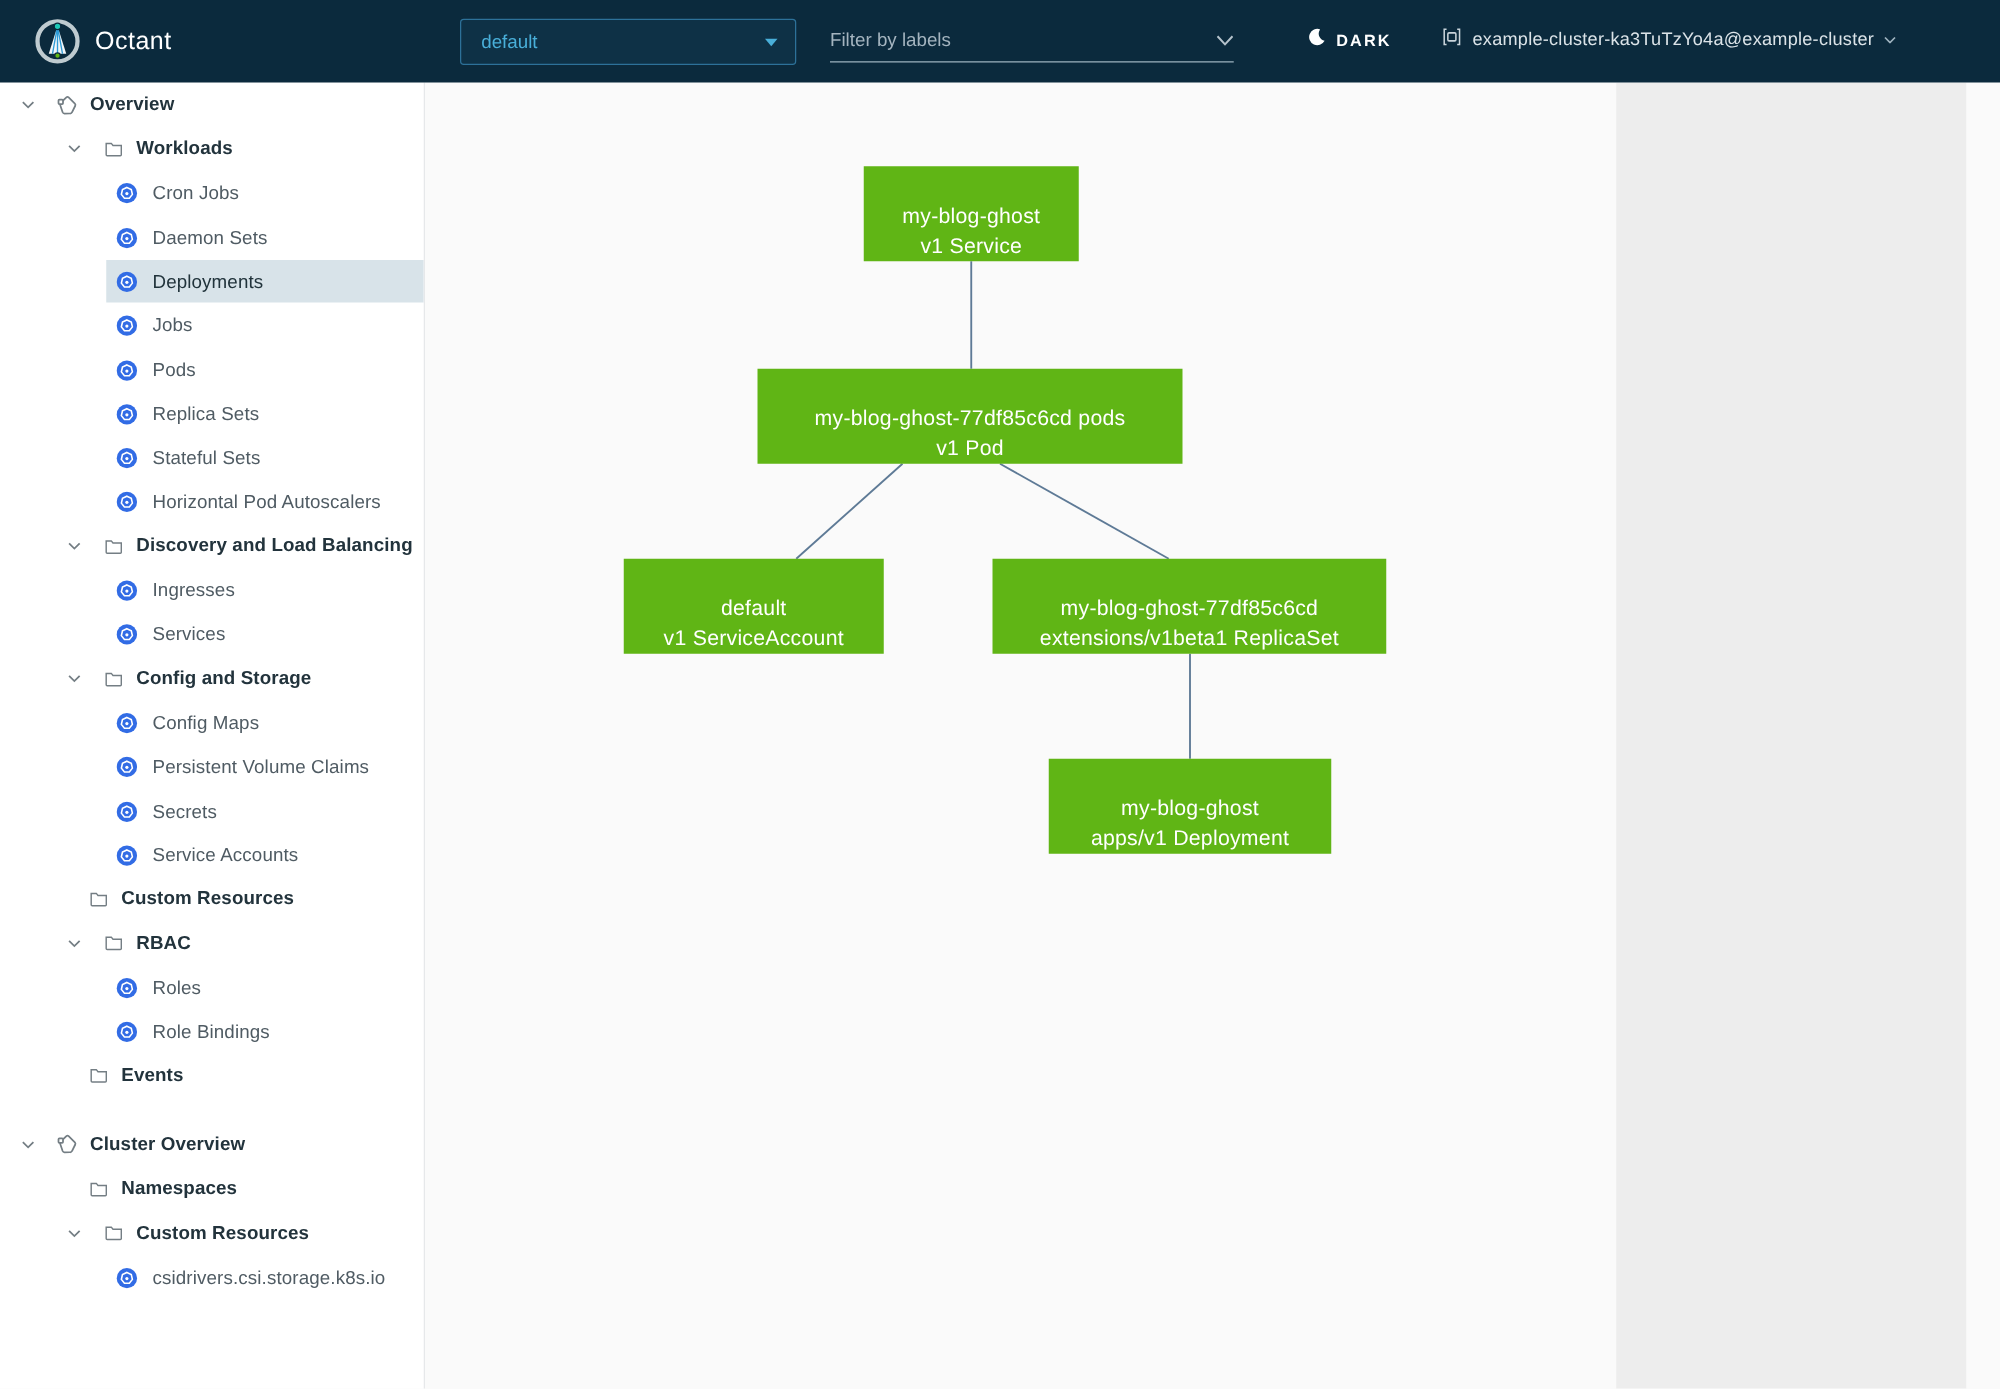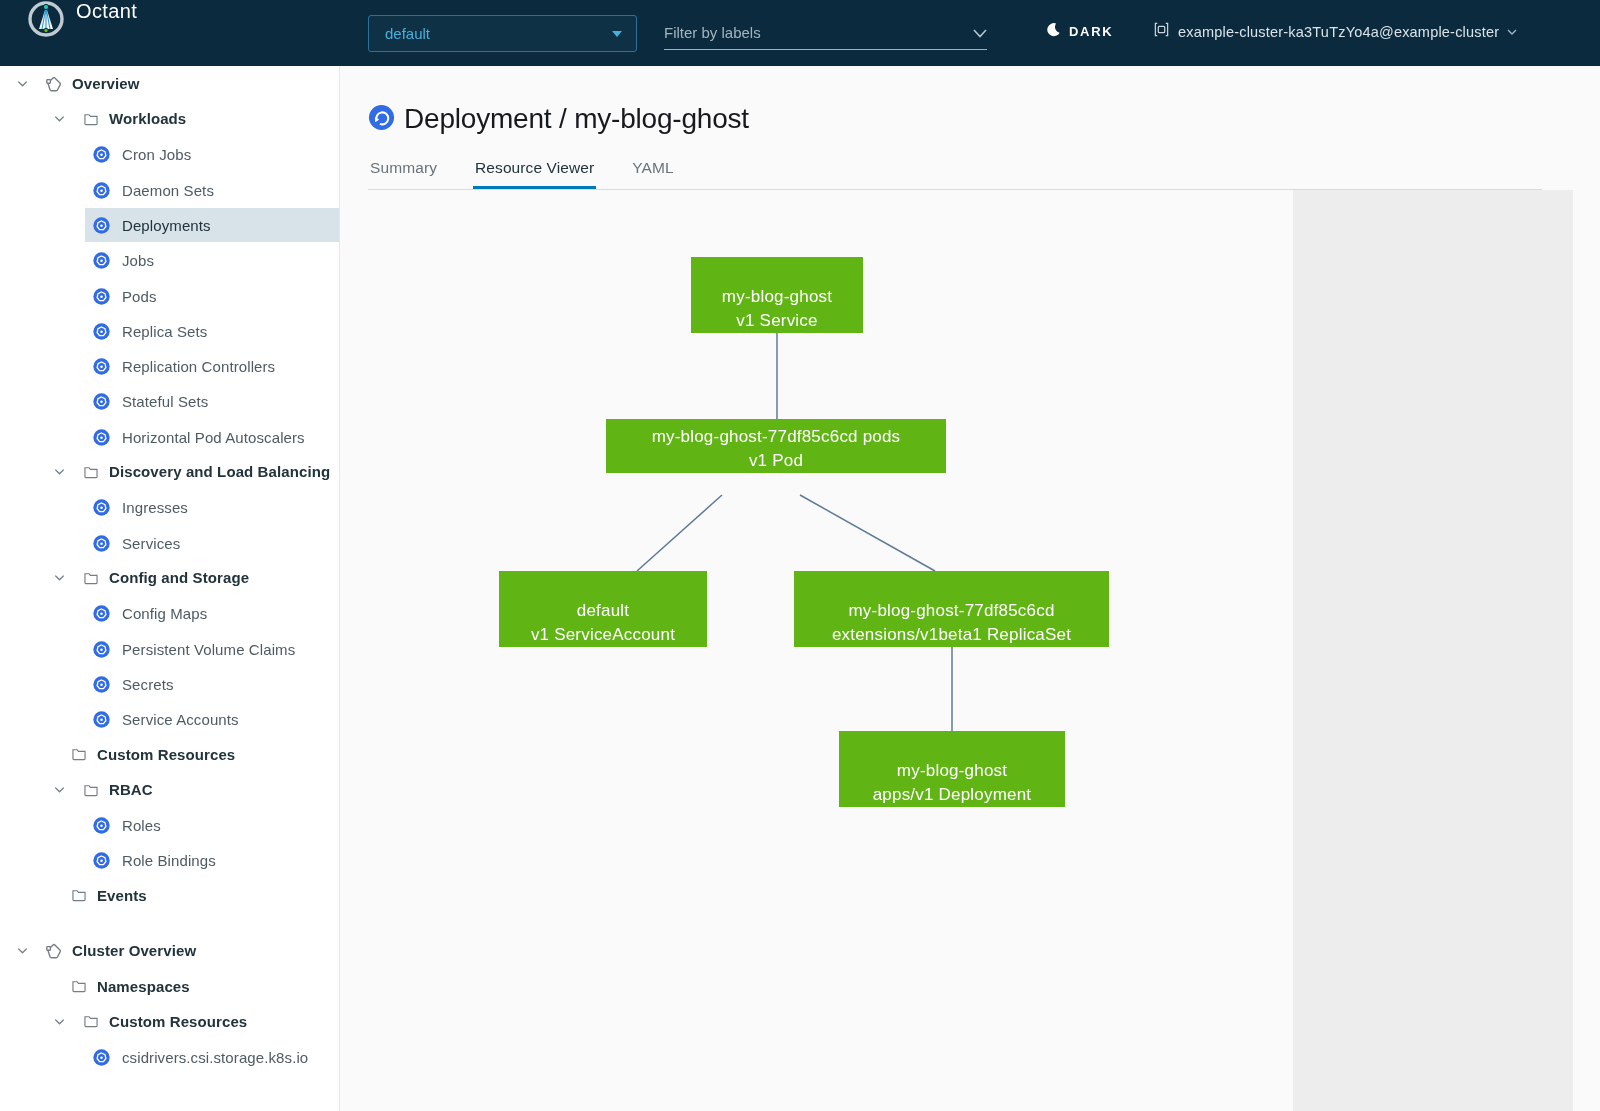--- a/index.html
+++ b/index.html
@@ -2,21 +2,21 @@
 <html><head>
 <meta charset="utf-8">
 <style>
   * { box-sizing: border-box; margin: 0; padding: 0; }
   html,body { width:1600px; height:1111px; overflow:hidden; background:#fafafa;
               font-family:"Liberation Sans","DejaVu Sans",sans-serif; }
   .app { width:1600px; height:1111px; display:flex; flex-direction:column; }
 
   
   .header { position:relative; height:66px; flex:0 0 66px; background:#0b2a3d; color:#fff;
-            display:flex; align-items:flex-start; z-index:5; }
+            display:flex; align-items:center; z-index:5; }
   .logo-wrap { margin-left:27px; width:38px; height:38px; flex:0 0 38px; }
   .app-name { margin-left:11px; font-size:20px; letter-spacing:.4px; color:#fff; font-weight:400; }
 
   .ns-select { position:absolute; left:368px; top:15px; width:269px; height:37px;
                border:1px solid #2d7199; border-radius:3px; background:rgba(73,175,217,.06);
                display:flex; align-items:center; padding:0 14px 0 16px; cursor:pointer; }
   .ns-select .val { color:#49afd9; font-size:15px; flex:1; }
   .ns-caret { width:0; height:0; border-left:5px solid transparent; border-right:5px solid transparent;
               border-top:6px solid #49afd9; }
 
@@ -221,30 +221,20 @@
           <span class="nav-label">Replica Sets</span>
         </div>
         <div class="nav-row d2">
           <span class="nicon">
             <svg viewBox="0 0 20 20" width="17" height="17">
               <circle cx="10" cy="10" r="9.6" fill="#326ce5"></circle>
               <polygon points="10,4.7 14.14,6.70 15.17,11.18 12.30,14.78 7.70,14.78 4.83,11.18 5.86,6.70" fill="none" stroke="#ffffff" stroke-width="1.5"></polygon>
               <circle cx="10" cy="10.4" r="1.5" fill="#ffffff"></circle>
             </svg>
           </span>
-          <span class="nav-label">Replication Controllers</span>
-        </div>
-        <div class="nav-row d2">
-          <span class="nicon">
-            <svg viewBox="0 0 20 20" width="17" height="17">
-              <circle cx="10" cy="10" r="9.6" fill="#326ce5"></circle>
-              <polygon points="10,4.7 14.14,6.70 15.17,11.18 12.30,14.78 7.70,14.78 4.83,11.18 5.86,6.70" fill="none" stroke="#ffffff" stroke-width="1.5"></polygon>
-              <circle cx="10" cy="10.4" r="1.5" fill="#ffffff"></circle>
-            </svg>
-          </span>
           <span class="nav-label">Stateful Sets</span>
         </div>
         <div class="nav-row d2">
           <span class="nicon">
             <svg viewBox="0 0 20 20" width="17" height="17">
               <circle cx="10" cy="10" r="9.6" fill="#326ce5"></circle>
               <polygon points="10,4.7 14.14,6.70 15.17,11.18 12.30,14.78 7.70,14.78 4.83,11.18 5.86,6.70" fill="none" stroke="#ffffff" stroke-width="1.5"></polygon>
               <circle cx="10" cy="10.4" r="1.5" fill="#ffffff"></circle>
             </svg>
           </span>
@@ -426,52 +416,35 @@
               <circle cx="10" cy="10" r="9.6" fill="#326ce5"></circle>
               <polygon points="10,4.7 14.14,6.70 15.17,11.18 12.30,14.78 7.70,14.78 4.83,11.18 5.86,6.70" fill="none" stroke="#ffffff" stroke-width="1.5"></polygon>
               <circle cx="10" cy="10.4" r="1.5" fill="#ffffff"></circle>
             </svg>
           </span>
           <span class="nav-label">csidrivers.csi.storage.k8s.io</span>
         </div>
       </nav>
 
     <main class="content">
-      <div class="page-header">
-        <div class="title-row">
-          <span>
-            <svg viewBox="0 0 28 28" width="27" height="27">
-              <circle cx="14" cy="14" r="13" fill="#326ce5"></circle>
-              <path d="M9.2,17.5 a6.2,6.2 0 1 1 3.2,3.1" fill="none" stroke="#fff" stroke-width="2.1"></path>
-              <polygon points="7.2,13.6 11.6,16.2 7.5,18.9" fill="#fff"></polygon>
-            </svg>
-          </span>
-          <h1 class="page-title">Deployment / my-blog-ghost</h1>
-        </div>
-        <div class="tabs">
-          <button class="tab">Summary</button>
-          <button class="tab active">Resource Viewer</button>
-          <button class="tab">YAML</button>
-        </div>
-      </div>
 
       <div class="graph-region">
         <div class="side-gutter"></div>
         <svg class="edges">
           <line x1="437" y1="143" x2="437" y2="229" stroke="#5e7a96" stroke-width="1.5"></line>
           <line x1="382" y1="305" x2="297" y2="381" stroke="#5e7a96" stroke-width="1.5"></line>
           <line x1="460" y1="305" x2="595" y2="381" stroke="#5e7a96" stroke-width="1.5"></line>
           <line x1="612" y1="457" x2="612" y2="541" stroke="#5e7a96" stroke-width="1.5"></line>
         </svg>
 
         <div class="gnode" style="left:351px; top:67px;  width:172px; height:76px;">
           <span>my-blog-ghost</span>
           <span>v1 Service</span>
         </div>
-        <div class="gnode" style="left:266px; top:229px; width:340px; height:54px;">
+        <div class="gnode" style="left:266px; top:229px; width:340px; height:76px;">
           <span>my-blog-ghost-77df85c6cd pods</span>
           <span>v1 Pod</span>
         </div>
         <div class="gnode" style="left:159px; top:381px; width:208px; height:76px;">
           <span>default</span>
           <span>v1 ServiceAccount</span>
         </div>
         <div class="gnode" style="left:454px; top:381px; width:315px; height:76px;">
           <span>my-blog-ghost-77df85c6cd</span>
           <span>extensions/v1beta1 ReplicaSet</span>

